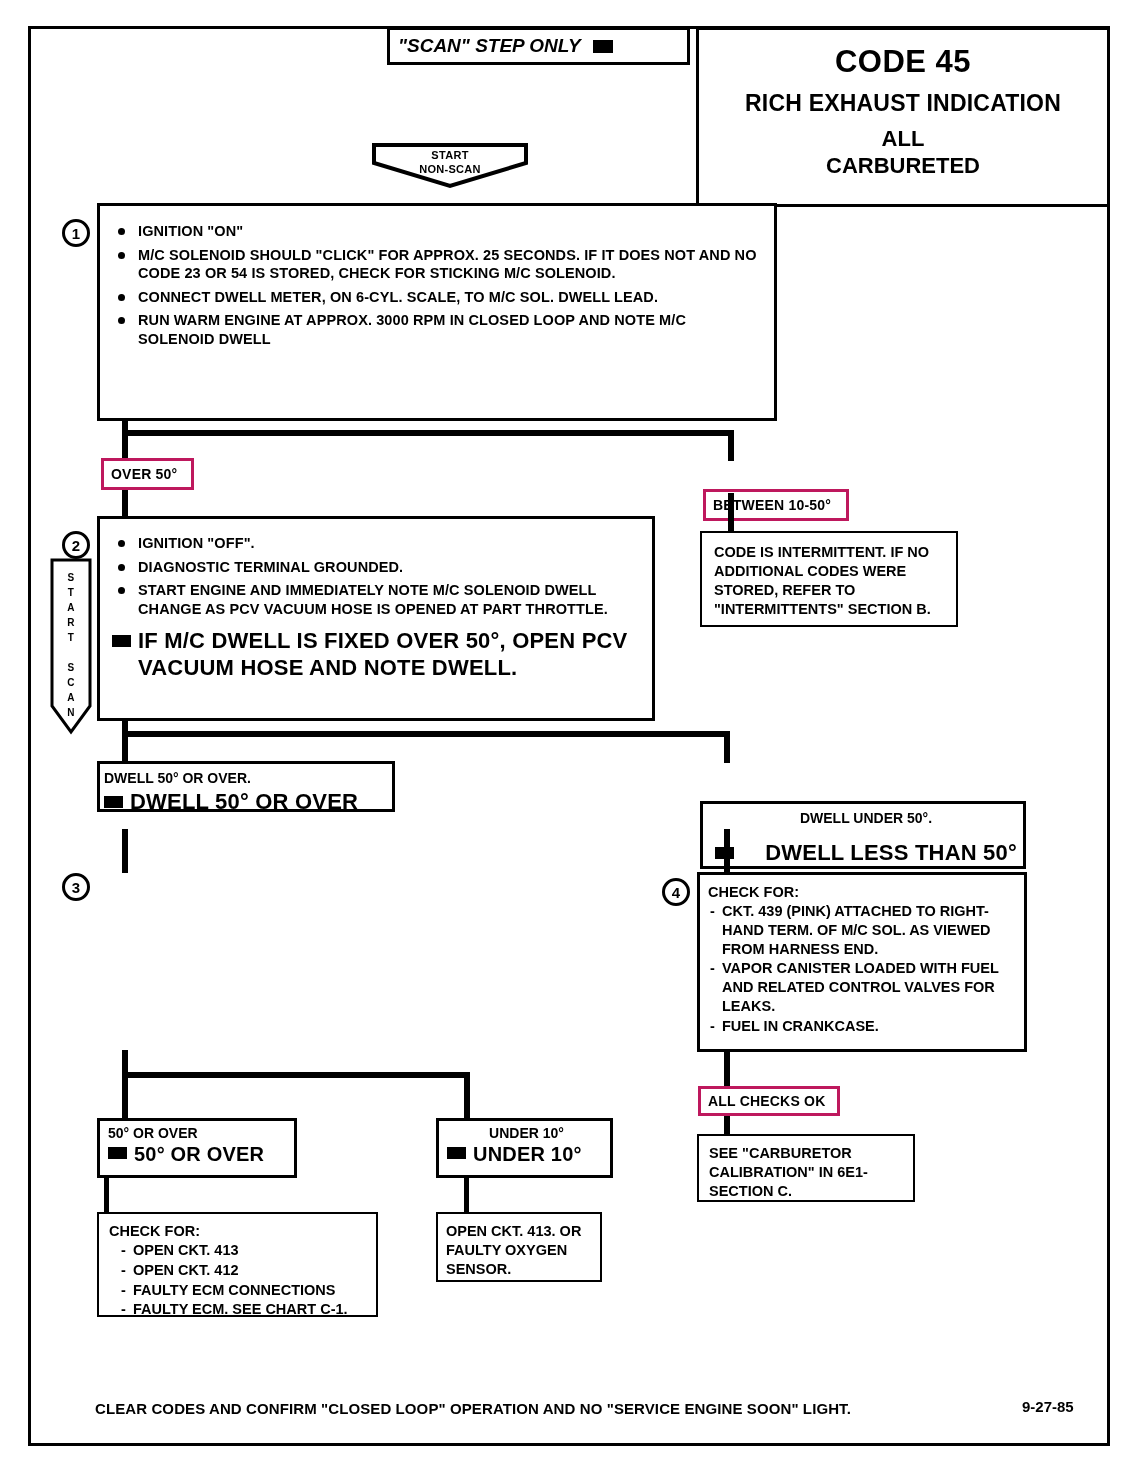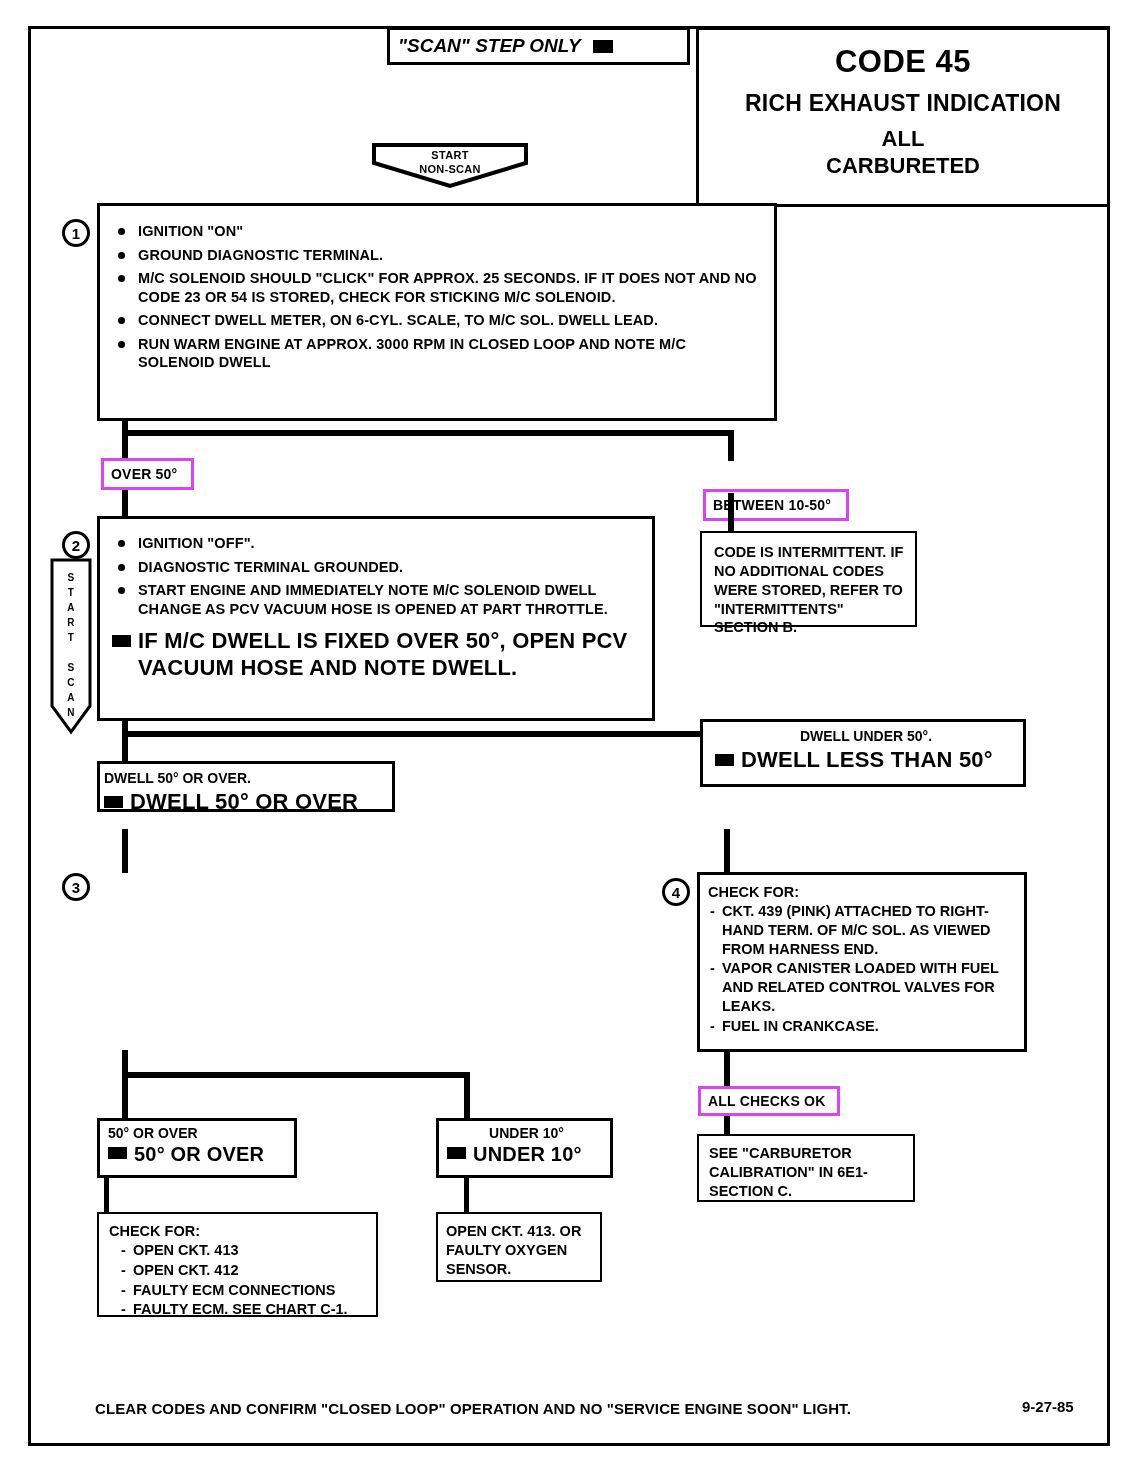--- a/index.html
+++ b/index.html
@@ -36,21 +36,21 @@
   }
   .thin {
     border-width: 2px;
   }
   .line {
     position: absolute;
     background: #000;
   }
   .tag {
     position: absolute;
-    border: 3px solid #d946ef;
+    border: 3px solid #be185d;
     box-sizing: border-box;
     background: #fff;
     font-weight: bold;
     letter-spacing: 0.2px;
     display: flex;
     align-items: center;
     padding-left: 7px;
   }
   .circle {
     position: absolute;
@@ -266,21 +266,20 @@
     <div class="txt">
       <div>START</div>
       <div>NON-SCAN</div>
     </div>
   </div>
 
   <div class="circle" style="left:62px; top:219px;">1</div>
   <div class="box" style="left:97px; top:203px; width:680px; height:218px; padding:16px 16px 0 12px;">
     <ul class="bullets">
       <li>IGNITION "ON"</li>
-      <li>GROUND DIAGNOSTIC TERMINAL.</li>
       <li>M/C SOLENOID SHOULD "CLICK" FOR APPROX. 25 SECONDS.  IF IT DOES NOT AND NO CODE 23 OR 54 IS STORED, CHECK FOR STICKING M/C SOLENOID.</li>
       <li>CONNECT DWELL METER, ON 6-CYL. SCALE, TO M/C SOL. DWELL LEAD.</li>
       <li>RUN WARM ENGINE AT APPROX. 3000 RPM IN CLOSED LOOP AND NOTE M/C SOLENOID DWELL</li>
     </ul>
   </div>
 
   <div class="line" style="left:122px; top:421px; width:6px; height:40px;"></div>
   <div class="line" style="left:122px; top:430px; width:612px; height:6px;"></div>
   <div class="line" style="left:728px; top:430px; width:6px; height:31px;"></div>
 
@@ -288,21 +287,21 @@
     <span class="tagtext">OVER 50°</span>
   </div>
 
   <div class="tag" style="left:703px; top:461px; width:146px; height:32px;margin-top:28px;">
     <span class="tagtext">BETWEEN 10-50°</span>
   </div>
 
   <div class="line" style="left:122px; top:490px; width:6px; height:27px;"></div>
   <div class="line" style="left:728px; top:493px; width:6px; height:38px;"></div>
 
-  <div class="box thin" style="left:700px; top:531px; width:217px; height:96px; padding:10px 10px 0 12px;">
+  <div class="box thin" style="left:700px; top:531px; width:258px; height:96px; padding:10px 10px 0 12px;">
     <div class="body-text">CODE IS INTERMITTENT.  IF NO ADDITIONAL CODES WERE STORED, REFER TO "INTERMITTENTS" SECTION B.</div>
   </div>
 
   <div class="vert-arrow">
     <svg width="46" height="180" viewBox="0 0 46 180">
       <polygon points="4,4 42,4 42,150 23,176 4,150" fill="#fff" stroke="#000" stroke-width="3"></polygon>
     </svg>
     <div class="txt">S<br>T<br>A<br>R<br>T<br><br>S<br>C<br>A<br>N</div>
   </div>
 
@@ -324,23 +323,23 @@
   <div class="line" style="left:724px; top:731px; width:6px; height:32px;"></div>
 
   <div class="box" style="left:97px; top:761px; width:298px; height:51px; padding:6px 6px 0 4px;">
     <div style="font-size:14px; font-weight:bold;">DWELL 50° OR OVER.</div>
     <div class="scanline" style="margin-top:3px;">
       <span class="sq"></span>
       <span>DWELL 50° OR OVER</span>
     </div>
   </div>
 
-  <div class="box" style="left:700px; top:719px; width:326px; height:68px; padding:6px 6px 0 12px;">
+  <div class="box" style="left:700px; top:801px; width:326px; height:68px; padding:6px 6px 0 12px;">
     <div style="font-size:14px; font-weight:bold; text-align:center;">DWELL UNDER 50°.</div>
-    <div class="scanline" style="margin-top:3px;">
+    <div class="scanline" style="margin-top:14px;justify-content:space-between;">
       <span class="sq"></span>
       <span>DWELL LESS THAN 50°</span>
     </div>
   </div>
 
   <div class="line" style="left:122px; top:829px; width:6px; height:44px;"></div>
   <div class="line" style="left:724px; top:829px; width:6px; height:44px;"></div>
 
   <div class="circle" style="left:62px; top:873px;">3</div>
 

